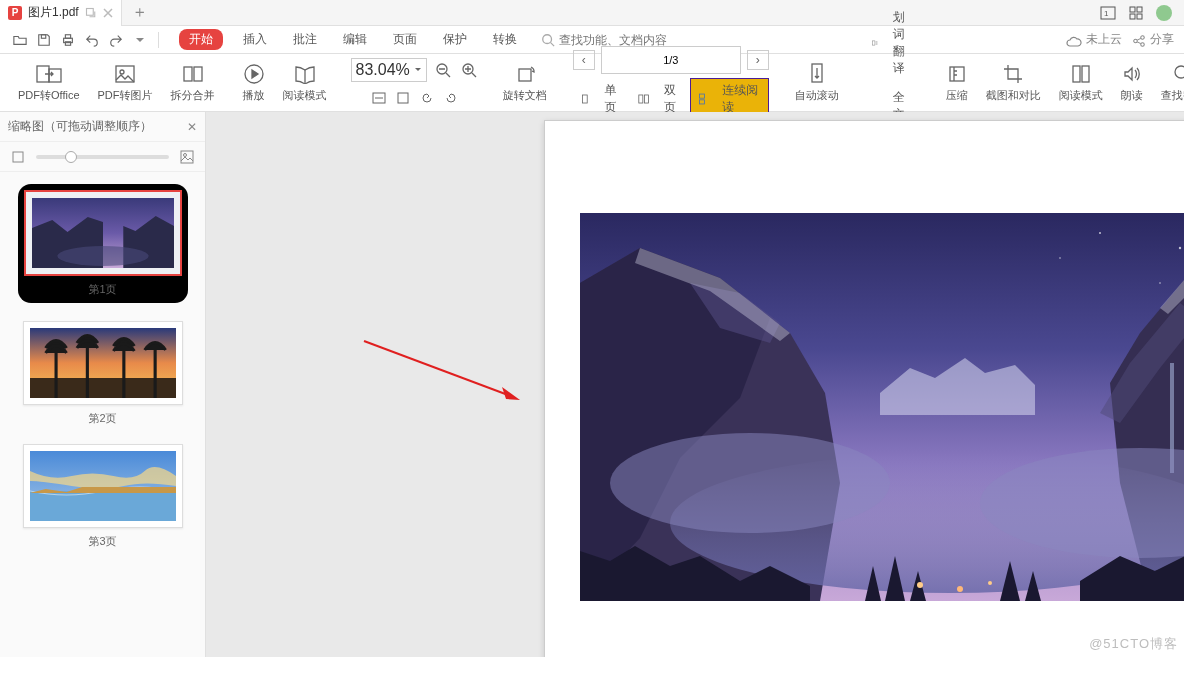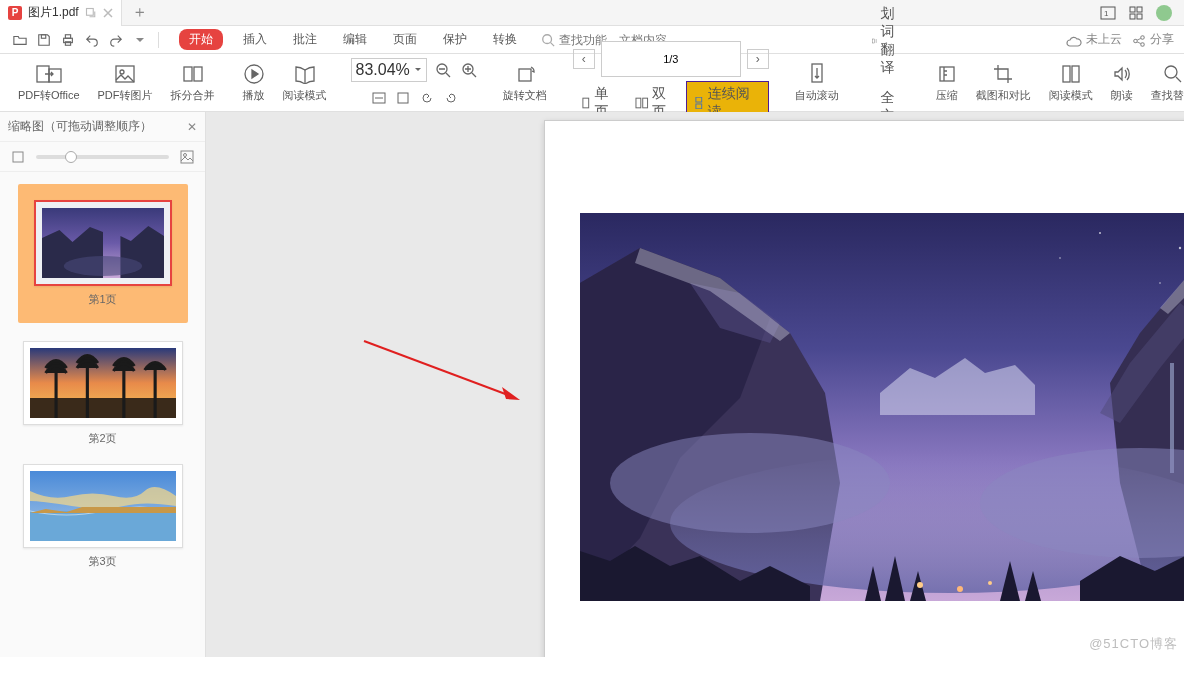--- a/index.html
+++ b/index.html
@@ -21,37 +21,37 @@
 .quickbar .right { margin-left:auto; display:flex; gap:10px; align-items:center; color:#888; }
 .cloud { display:flex; align-items:flex-end; gap:4px; }
 .ribbon { height:58px; display:flex; align-items:center; padding:0 10px; border-bottom:1px solid #e0e0e0; gap:2px; }
 .rb-group { display:flex; flex-direction:column; align-items:center; justify-content:center; gap:2px; padding:0 8px; cursor:pointer; }
 .rb-group .lbl { font-size:11px; color:#555; white-space:nowrap; }
 .rb-group .ico { color:#666; height:24px; display:flex; align-items:center; }
 .rb-sep { width:1px; height:40px; background:#e5e5e5; margin:0 4px; }
 .zoom-box { display:flex; align-items:center; gap:6px; }
 .zoom-sel { border:1px solid #ccc; padding:2px 4px; display:flex; align-items:center; gap:4px; font-size:16px; }
 .page-nav { display:flex; align-items:center; gap:6px; }
-.page-nav .pg-input { border:1px solid #ccc; width:140px; height:36px; text-align:center; font-size:11px; }
+.page-nav .pg-input { border:1px solid #ccc; width:140px; height:28px; text-align:center; font-size:11px; }
 .page-nav .nav-btn { border:1px solid #ccc; width:22px; height:20px; display:flex; align-items:center; justify-content:center; cursor:pointer; color:#666; }
 .view-modes { display:flex; align-items:center; gap:0; }
-.view-btn { display:flex; align-items:center; gap:3px; padding:3px 6px; border:1px solid transparent; cursor:pointer; font-size:14px; color:#555; }
+.view-btn { display:flex; align-items:center; gap:15px; padding:3px 6px; border:1px solid transparent; cursor:pointer; font-size:12px; color:#555; }
 .view-btn.active { background:#eab308; border:1px solid #4c1d95; }
 .workspace { height:545px; display:flex; }
 .sidebar { width:206px; border-right:1px solid #e0e0e0; background:#fafafa; display:flex; flex-direction:column; }
 .side-head { height:30px; display:flex; align-items:center; padding:0 8px; justify-content:space-between; font-size:12px; color:#666; border-bottom:1px solid #eee; }
 .close-x { cursor:pointer; color:#888; }
 .side-tools { height:30px; display:flex; align-items:center; padding:0 8px; gap:8px; border-bottom:1px solid #eee; }
 .slider { flex:1; height:4px; background:#ddd; border-radius:2px; position:relative; }
 .slider .knob { position:absolute; left:22%; top:-4px; width:12px; height:12px; background:#fff; border:1px solid #aaa; border-radius:50%; }
 .thumbs { flex:1; overflow-y:auto; padding:12px 0; }
 .thumb-wrap { margin:0 auto 18px; width:160px; }
 .thumb-card { background:#fff; border:1px solid #ddd; padding:6px; box-shadow:0 1px 2px rgba(0,0,0,0.08); }
 .thumb-wrap.sel .thumb-card { border:2px solid #e64340; background:#eef0f4; }
-.thumb-wrap.sel { background:#fdba74; padding:16px; width:170px; border-radius:2px; }
+.thumb-wrap.sel { background:#000000; padding:6px; width:170px; border-radius:13px; }
 .thumb-img { width:100%; height:70px; }
 .thumb-lbl { text-align:center; font-size:11px; color:#666; margin-top:6px; }
 .canvas { flex:1; background:#e9e9e9; position:relative; overflow:hidden; }
 .page { position:absolute; left:338px; top:8px; width:810px; height:620px; background:#fff; border:1px solid #ccc; box-shadow:0 2px 6px rgba(0,0,0,0.15); }
 .hero { position:absolute; left:35px; top:92px; width:740px; height:388px; }
 .arrow-svg { position:absolute; left:154px; top:225px; width:160px; height:70px; pointer-events:none; }
 .wm { position:absolute; right:6px; bottom:4px; font-size:13px; color:#bdbdbd; letter-spacing:1px; }
 svg { display:block; }
 .mini-icons { display:flex; gap:4px; }
 .scroll-ico { display:flex; flex-direction:column; align-items:center; }

